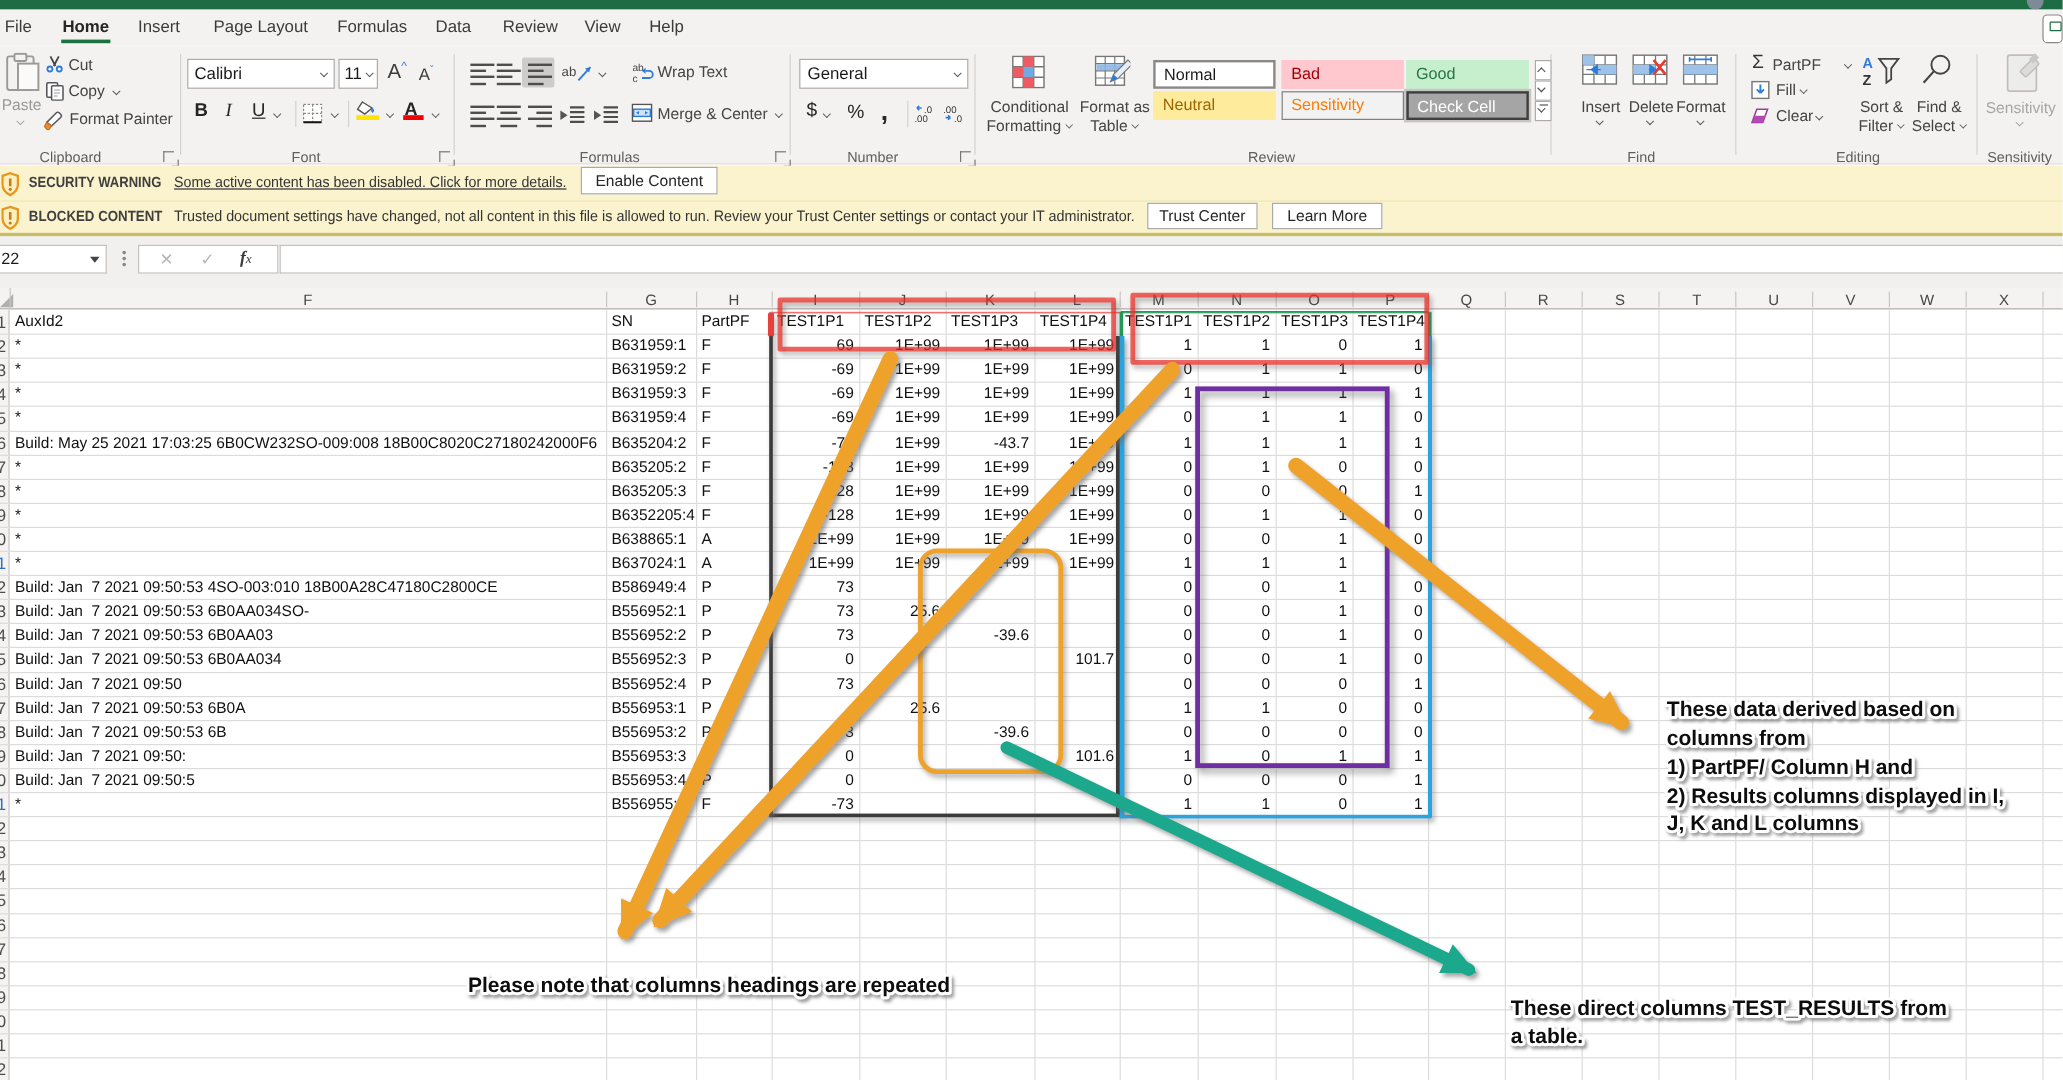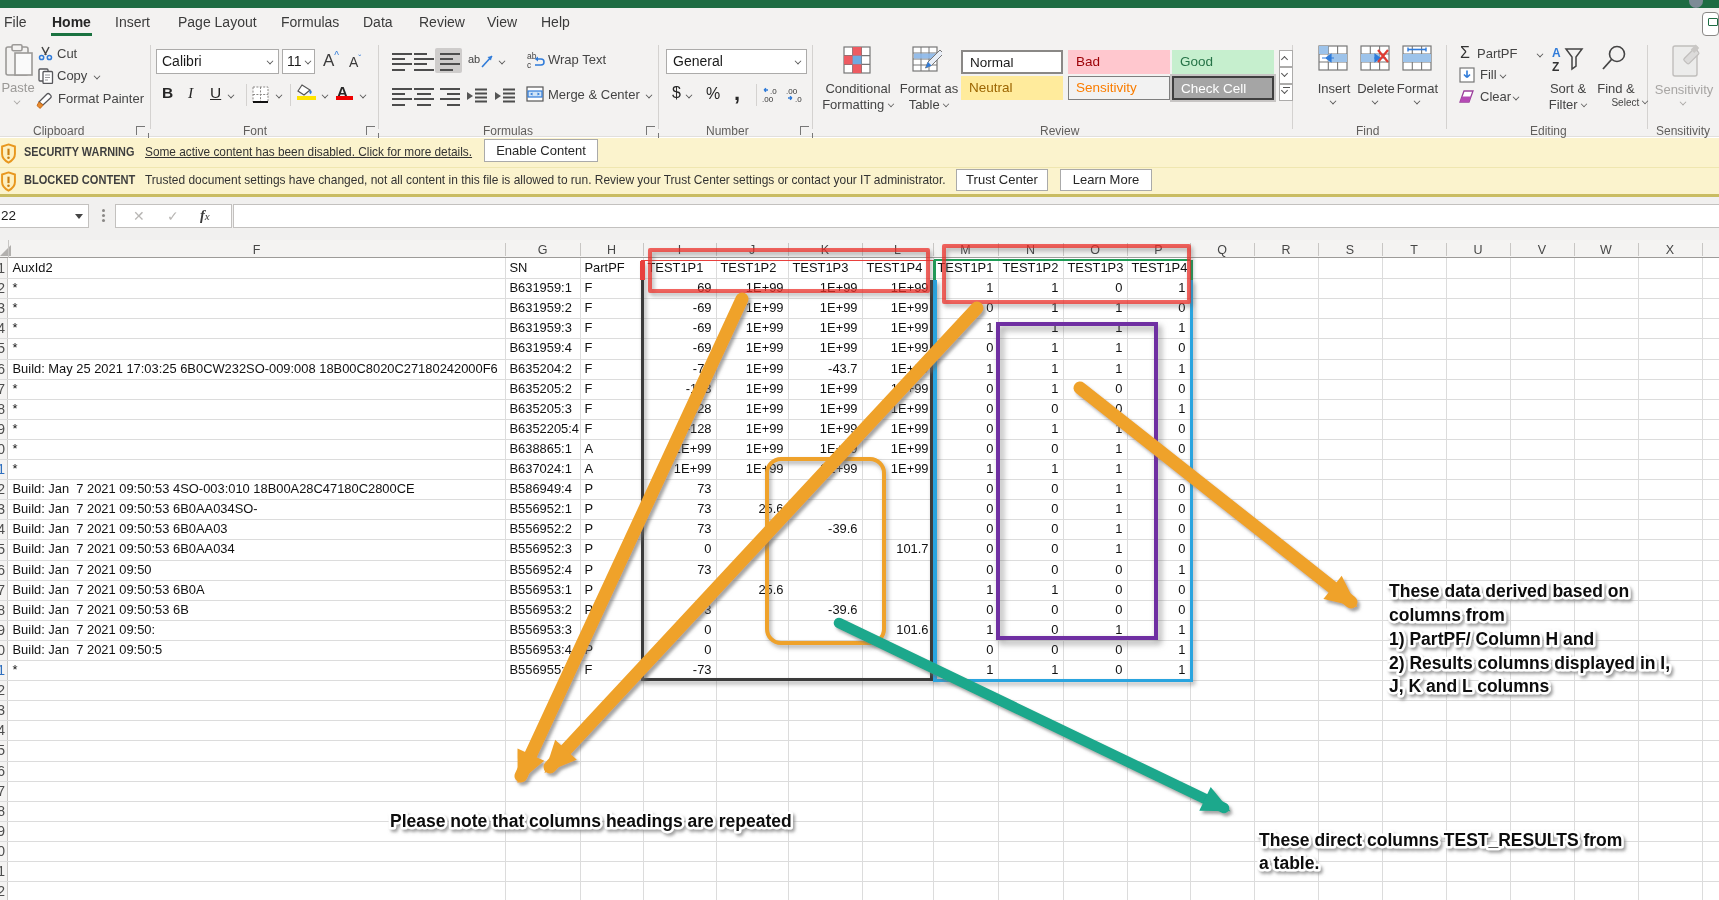--- a/index.html
+++ b/index.html
@@ -266,21 +266,21 @@
 <text x="0" y="25" font-size="12" font-weight="bold" fill="#333">Z</text>
 <path d="M14 3 h16 l-6 8 v9 l-4 3 v-12 Z" fill="none" stroke="#444" stroke-width="1.5"></path>
   </svg>
 <div class="abs" style="left:1536px;top:81px;width:64px;text-align:center;font-size:13px;color:#444">Sort &amp;</div>
 <div class="abs" style="left:1536px;top:97px;width:64px;text-align:center;font-size:13px;color:#444">Filter <span style="display:inline-block;width:6px;height:6px;border-right:1.2px solid #555;border-bottom:1.2px solid #555;transform:rotate(45deg) scale(.75);vertical-align:2px"></span></div>
 <svg class="abs" style="left:1601px;top:45px" width="27" height="27" viewBox="0 0 27 27">
 <circle cx="16" cy="9" r="7.5" fill="none" stroke="#444" stroke-width="1.6"></circle>
 <path d="M10.5 14.5 L2 24" stroke="#444" stroke-width="1.8"></path>
   </svg>
 <div class="abs" style="left:1584px;top:81px;width:64px;text-align:center;font-size:13px;color:#444">Find &amp;</div>
-<div class="abs" style="left:1584px;top:97px;width:64px;text-align:right;font-size:10px;color:#444">Select <span style="display:inline-block;width:6px;height:6px;border-right:1.2px solid #555;border-bottom:1.2px solid #555;transform:rotate(45deg) scale(.75);vertical-align:2px"></span></div>
+<div class="abs" style="left:1584px;top:97px;width:64px;text-align:center;font-size:13px;color:#444">Select <span style="display:inline-block;width:6px;height:6px;border-right:1.2px solid #555;border-bottom:1.2px solid #555;transform:rotate(45deg) scale(.75);vertical-align:2px"></span></div>
 <div class="lbl" style="left:1530px;top:124px">Editing</div>
 <svg class="abs" style="left:1671px;top:44px" width="34" height="36" viewBox="0 0 34 36">
 <rect x="2" y="2" width="24" height="30" rx="2" fill="#ececeb" stroke="#c0bebc" stroke-width="1.4"></rect>
 <rect x="17" y="4" width="7" height="16" rx="1.5" transform="rotate(45 20 12)" fill="#dcdbda" stroke="#c0bebc" stroke-width="1.2"></rect>
 <rect x="22" y="1" width="5" height="7" transform="rotate(45 24 4)" fill="#c9c7c5"></rect>
   </svg>
 <div class="abs" style="left:1652px;top:82px;width:64px;text-align:center;font-size:13px;color:#a8a6a4">Sensitivity</div>
 <div class="chev chevg" style="left:1680px;top:99px"></div>
 <div class="lbl" style="left:1656px;top:124px">Sensitivity</div>
 <div class="abs" style="left:0;top:138px;width:1719px;height:29px;background:#fbf3cd"></div>

